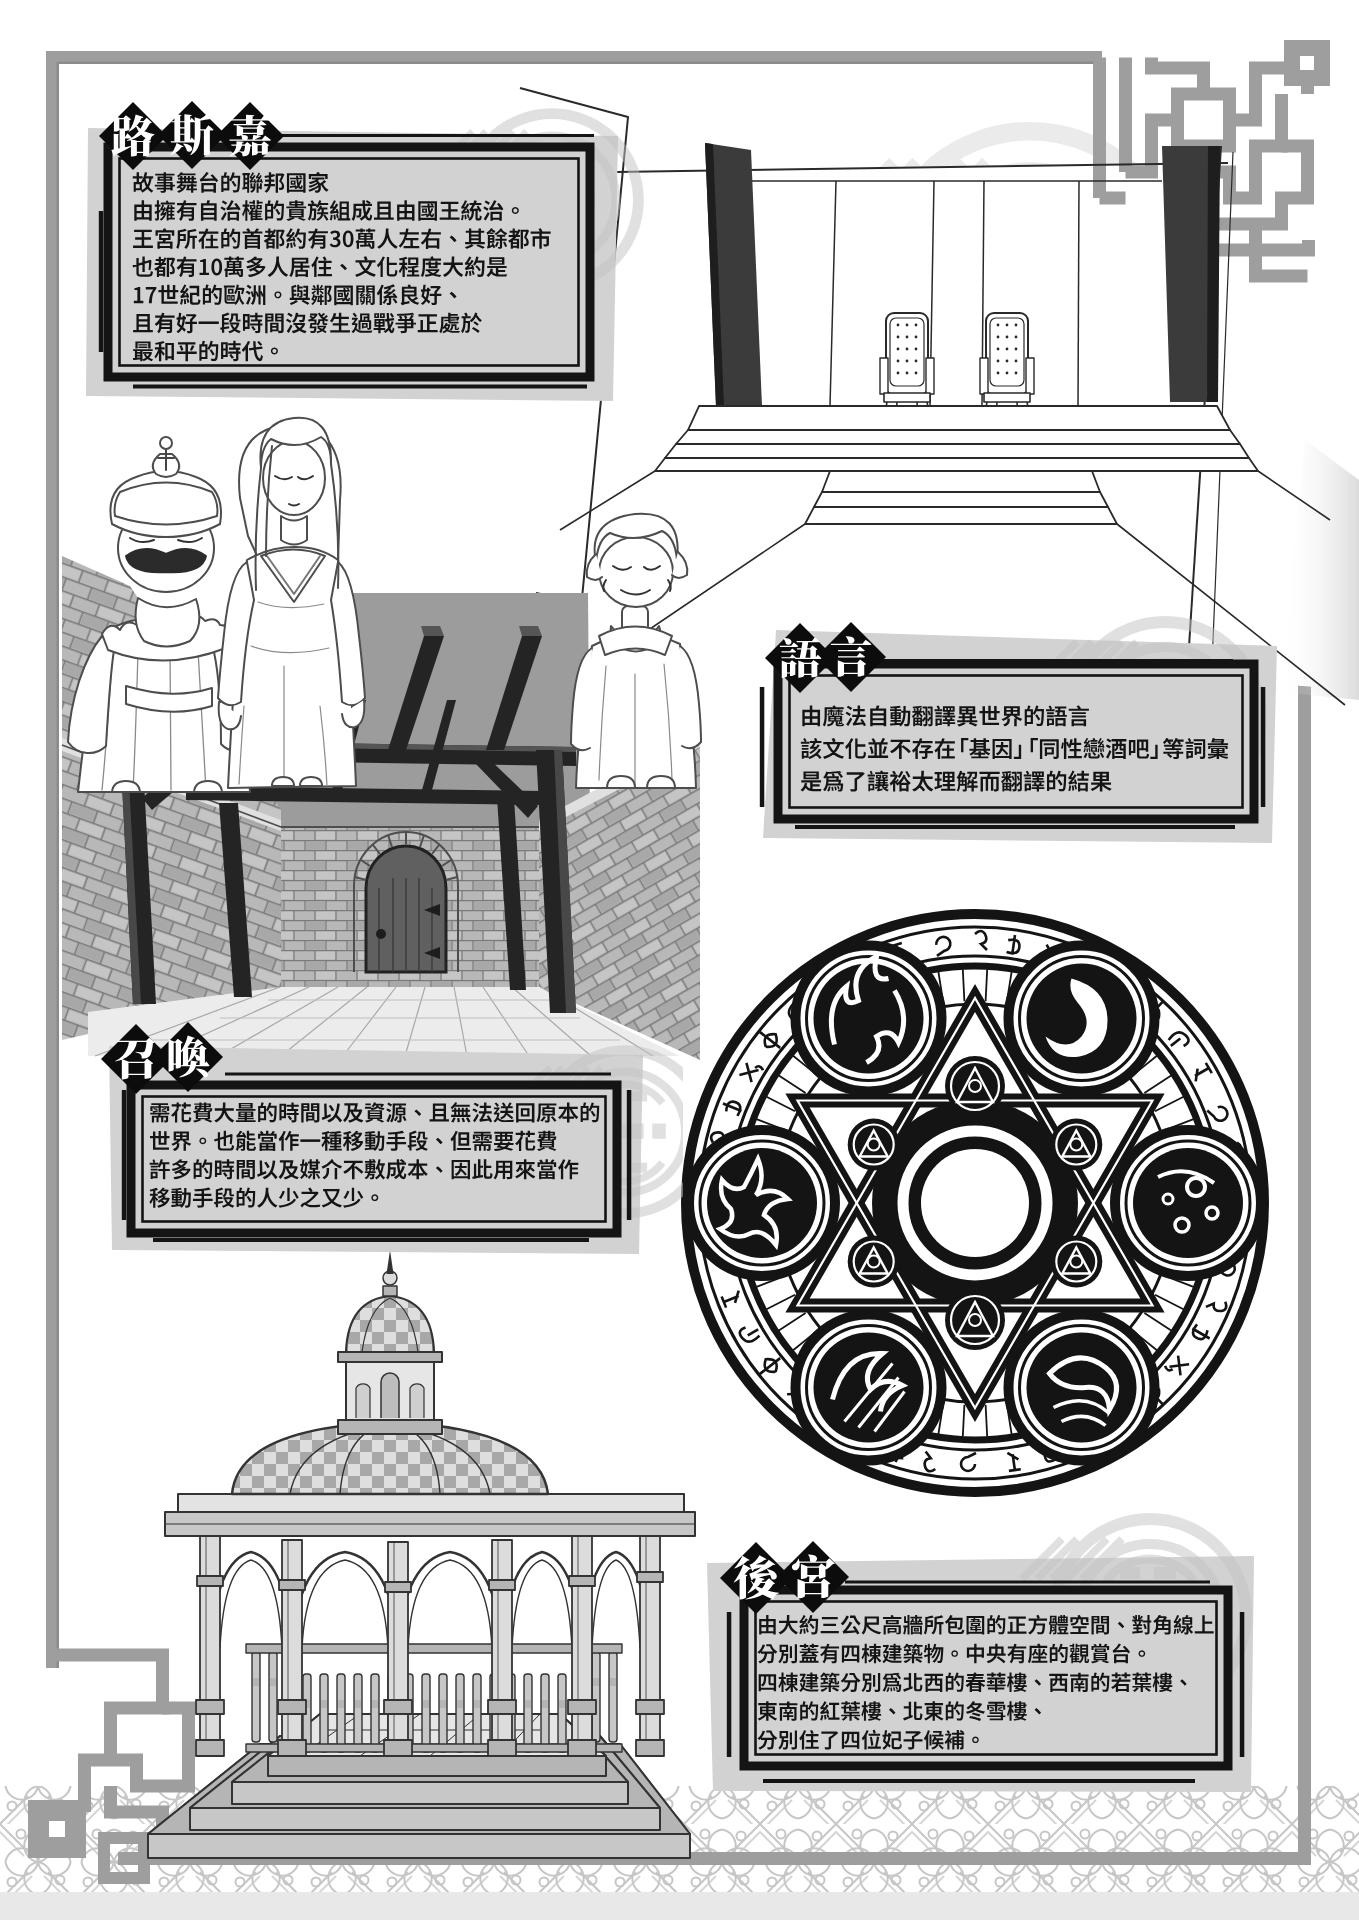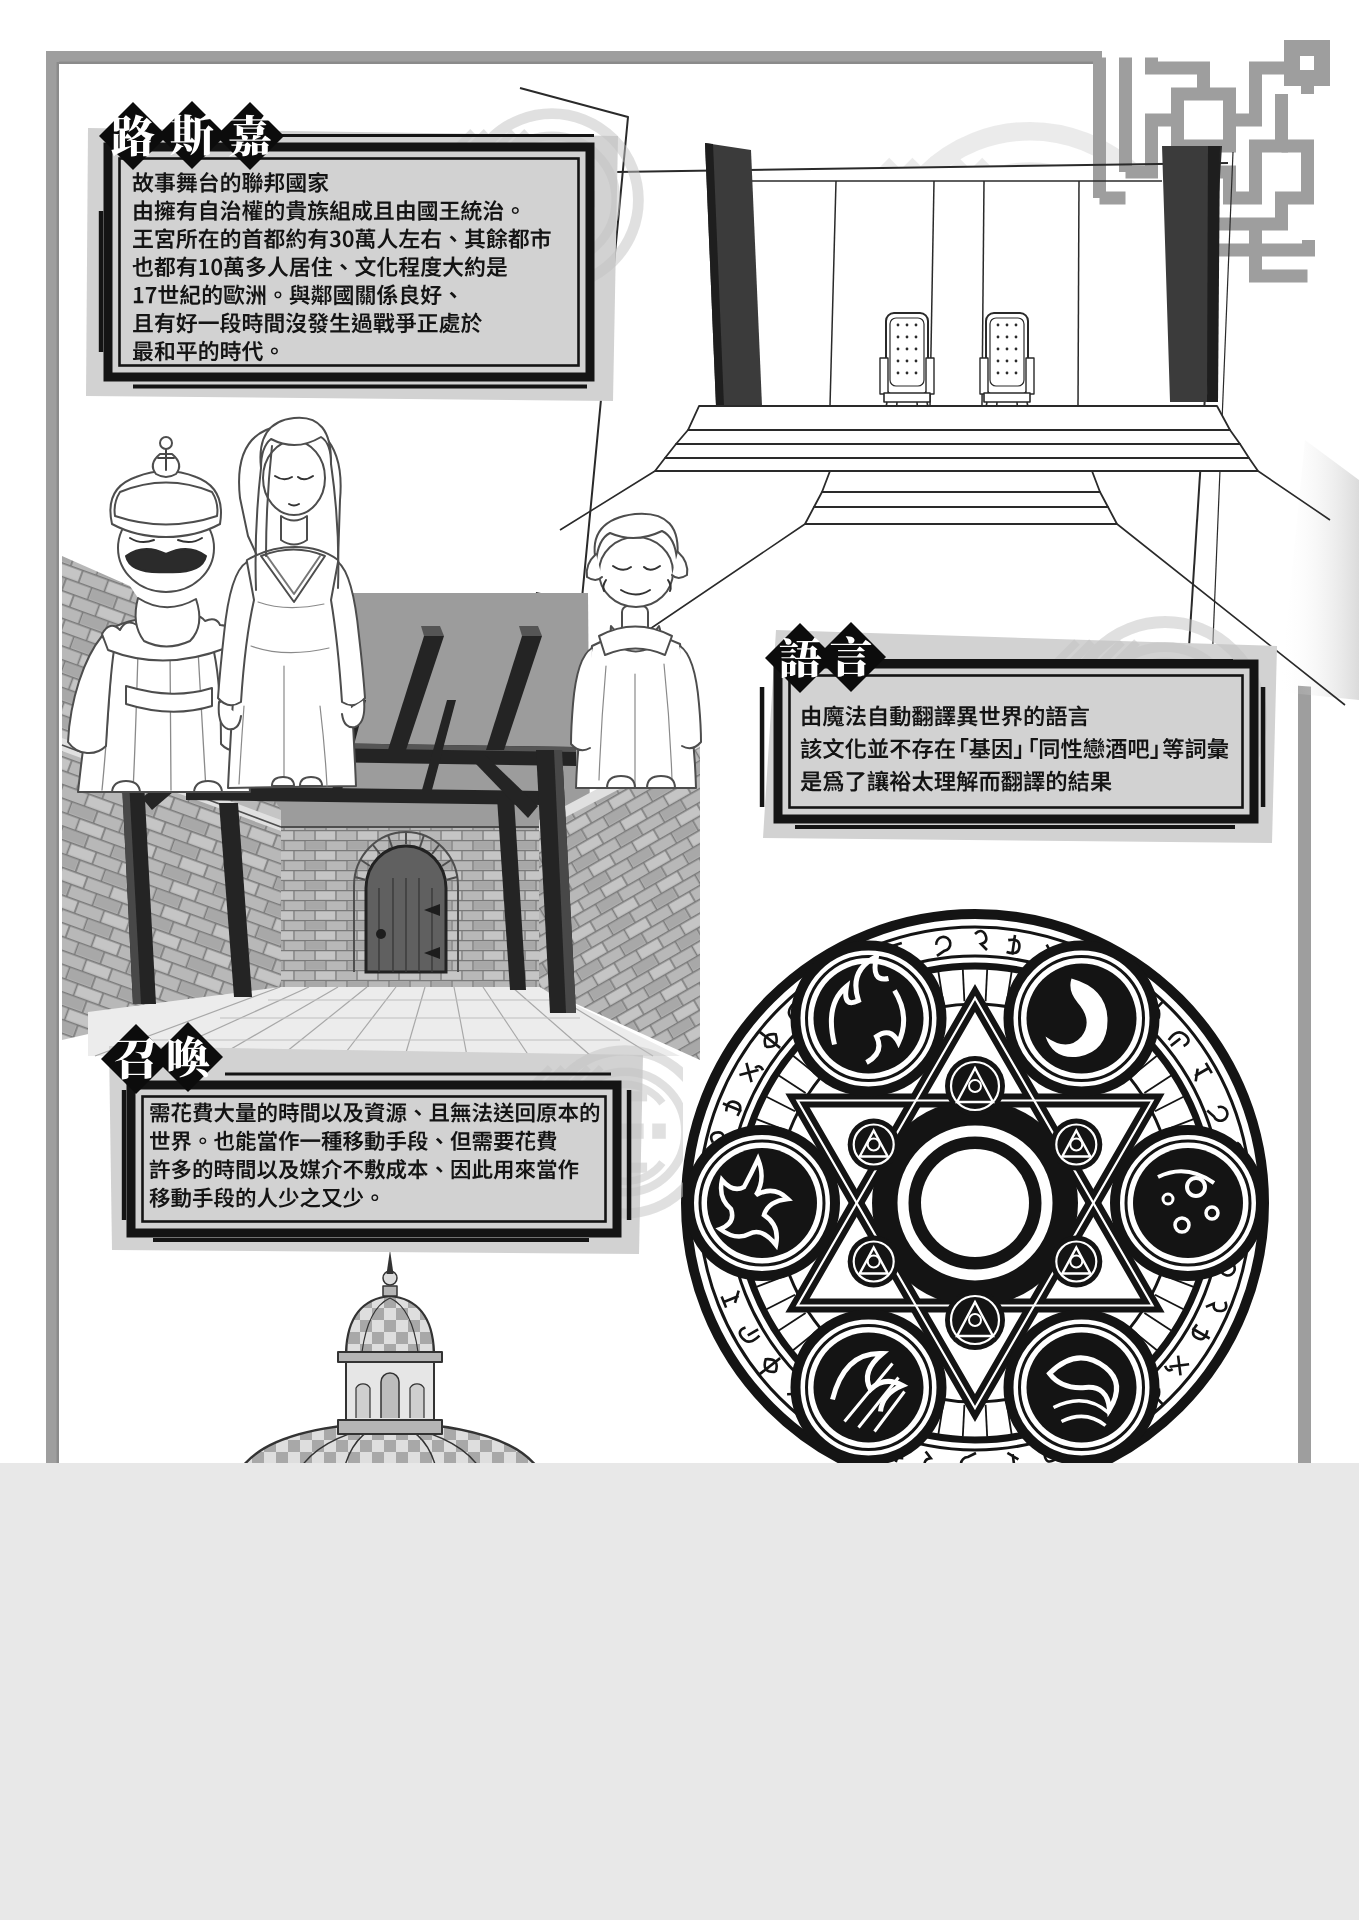--- a/index.html
+++ b/index.html
@@ -1,16 +1,16 @@
 <!DOCTYPE html>
 <html><head>
 <meta charset="utf-8">
 <style>
   html,body{margin:0;padding:0;background:#e8e8e8;}
-  .page{position:relative;width:1359px;height:1463px;background:#ffffff;overflow:hidden;
+  .page{position:relative;width:1359px;height:1892px;background:#ffffff;overflow:hidden;
         font-family:"DejaVu Sans",sans-serif;}
   .page svg.art{position:absolute;left:0;top:0;width:1359px;height:1920px;display:block;}
   .ovl{position:absolute;color:transparent;white-space:pre-line;pointer-events:none;
        font-family:"DejaVu Sans",sans-serif;}
   .ovl.title{white-space:nowrap;}
 </style>
 </head>
 <body>
 
 <div class="page">

